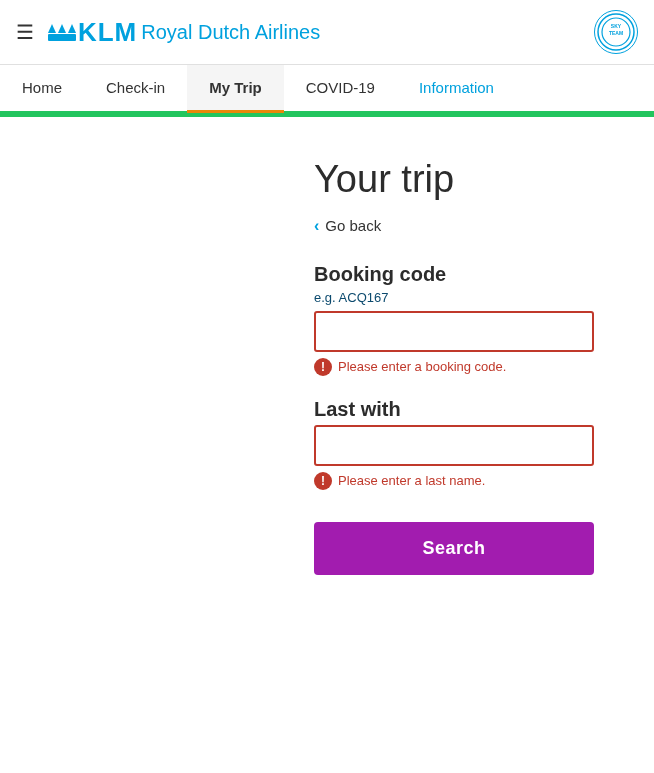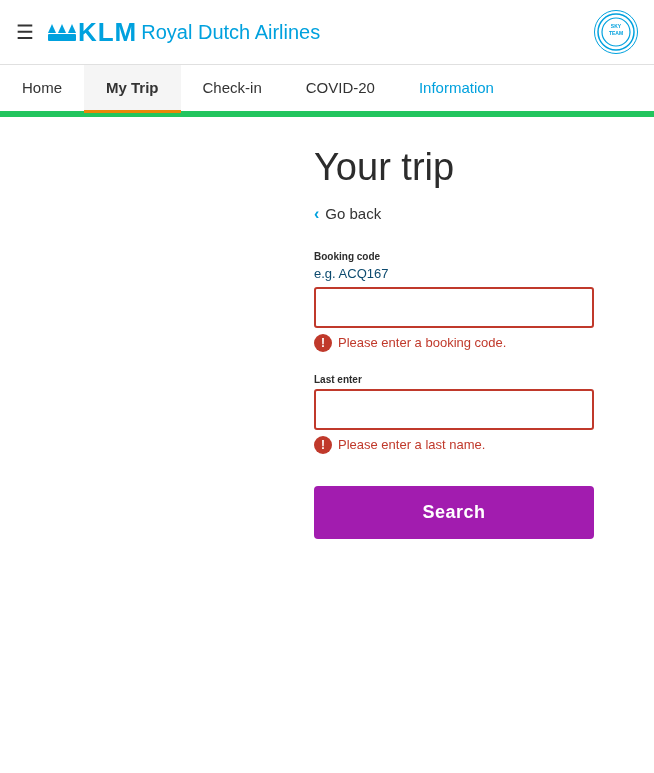--- a/index.html
+++ b/index.html
@@ -78,20 +78,21 @@
       color: #00a1de;
     }
 
     
     .main {
       padding: 30px 24px 40px 24px;
       display: flex;
       flex-direction: column;
       align-items: flex-end;
       padding-right: 40px;
+      margin-top: 12px;
     }
 
     .content-right {
       width: 280px;
       margin-right: 20px;
     }
 
     .page-title {
       font-size: 38px;
       font-weight: 300;
@@ -126,21 +127,21 @@
       font-weight: bold;
     }
 
     
     .form-group {
       margin-bottom: 22px;
       width: 100%;
     }
     .form-label {
       display: block;
-      font-size: 10px;
+      font-size: 20px;
       font-weight: 600;
       color: #2c2c2c;
       margin-bottom: 4px;
     }
     .form-hint {
       font-size: 13px;
       color: #0c4a6e;
       margin-bottom: 6px;
     }
     .form-input {
@@ -246,23 +247,23 @@
       <path d="M20 6 A14 14 0 0 1 34 20" fill="none" stroke="#00a1de" stroke-width="1.2"></path>
       <path d="M34 20 A14 14 0 0 1 20 34" fill="none" stroke="#00a1de" stroke-width="1.2"></path>
       <path d="M20 34 A14 14 0 0 1 6 20" fill="none" stroke="#00a1de" stroke-width="1.2"></path>
       <path d="M6 20 A14 14 0 0 1 20 6" fill="none" stroke="#00a1de" stroke-width="1.2"></path>
     </svg>
   </div>
 </header>
 
 <nav class="nav">
   <a class="nav-item">Home</a>
+  <a class="nav-item">Check-in</a>
   <a class="nav-item active">My Trip</a>
-  <a class="nav-item">Check-in</a>
-  <a class="nav-item">COVID-20</a>
+  <a class="nav-item">COVID-19</a>
   <a class="nav-item information">Information</a>
 </nav>
 
 <main class="main">
   <div class="content-right">
     <h1 class="page-title">Your trip</h1>
 
 
     <a class="go-back">
       <span class="chevron-left">‹</span>
@@ -275,21 +276,21 @@
       <p class="form-hint">e.g. ACQ167</p>
       <input class="form-input" type="text" placeholder="" style="">
       <div class="error-msg">
         <div class="error-icon">!</div>
         <span>Please enter a booking code.</span>
       </div>
     </div>
 
     
     <div class="form-group">
-      <label class="form-label">Last enter</label>
+      <label class="form-label">Last with</label>
       <input class="form-input" type="text" placeholder="" style="">
       <div class="error-msg">
         <div class="error-icon">!</div>
         <span>Please enter a last name.</span>
       </div>
     </div>
 
     
     <button class="search-btn">Search</button>
   </div>

